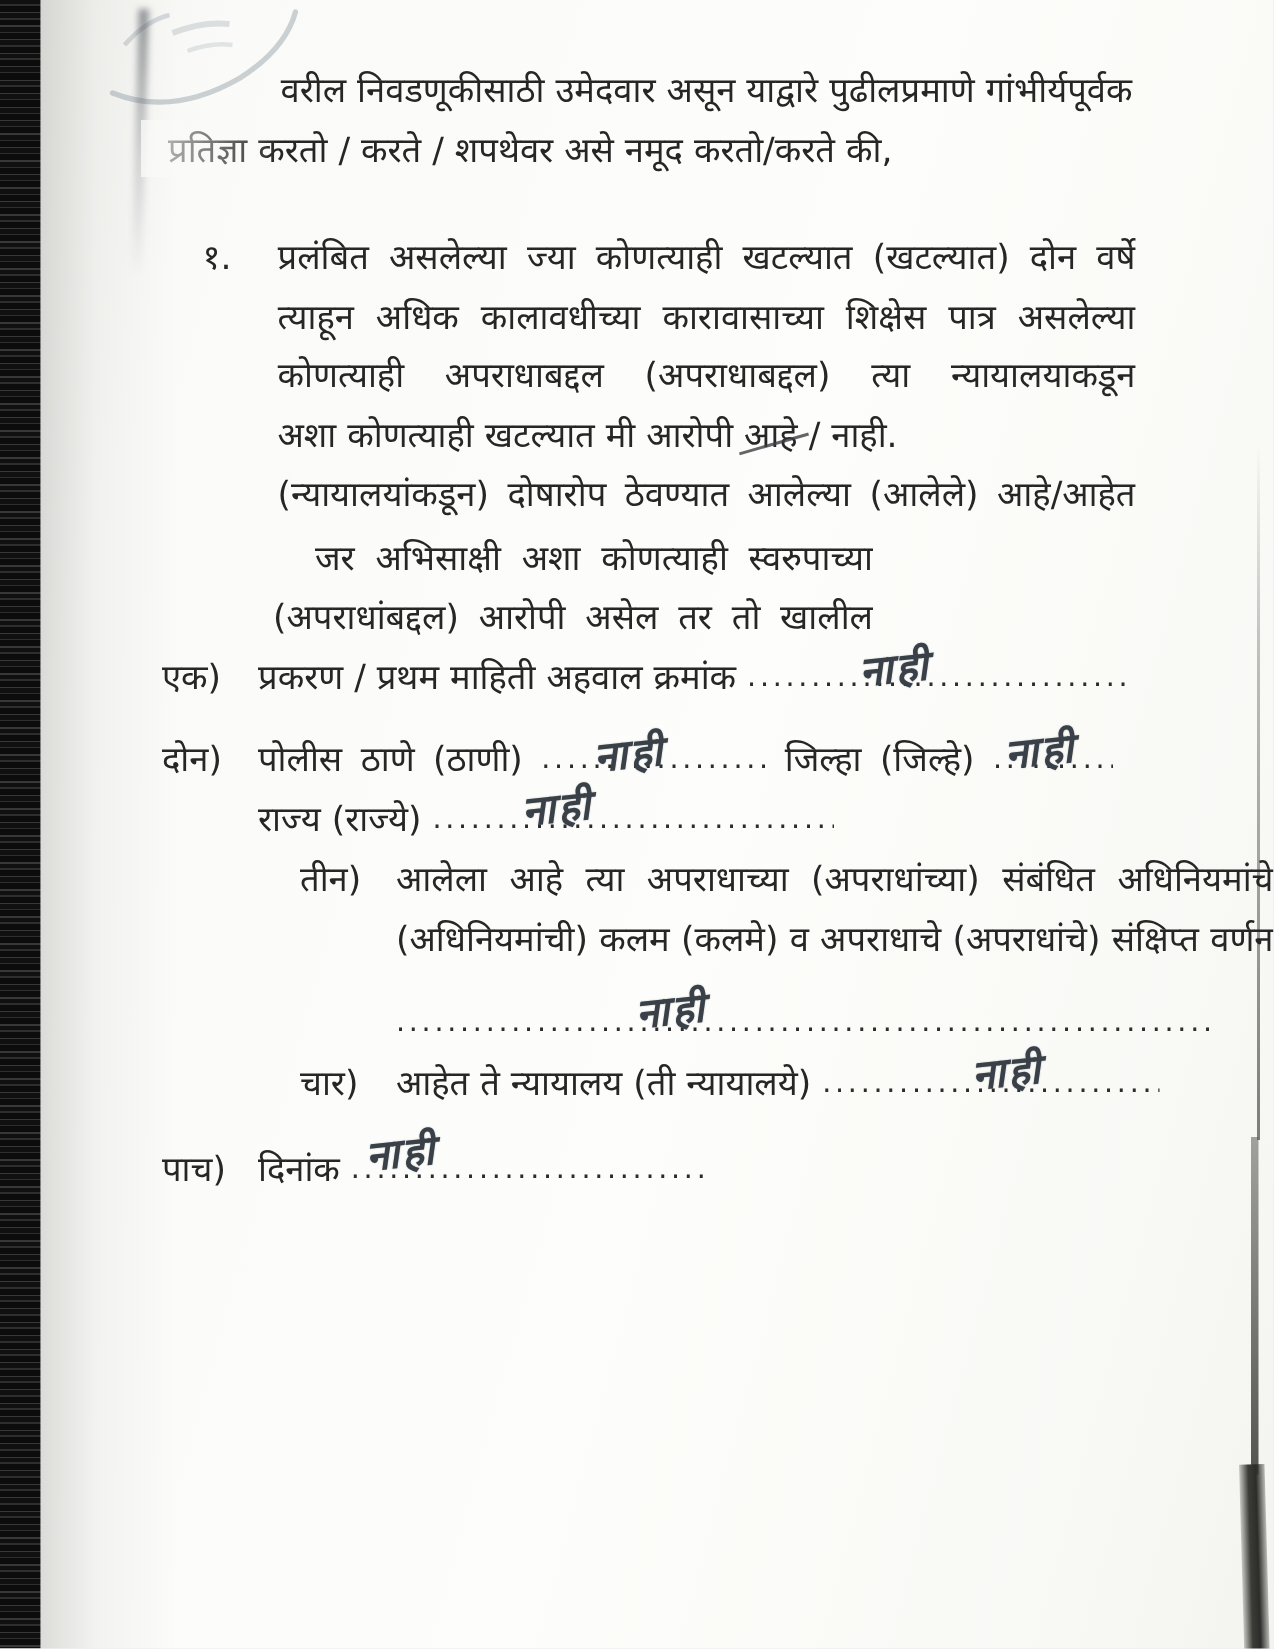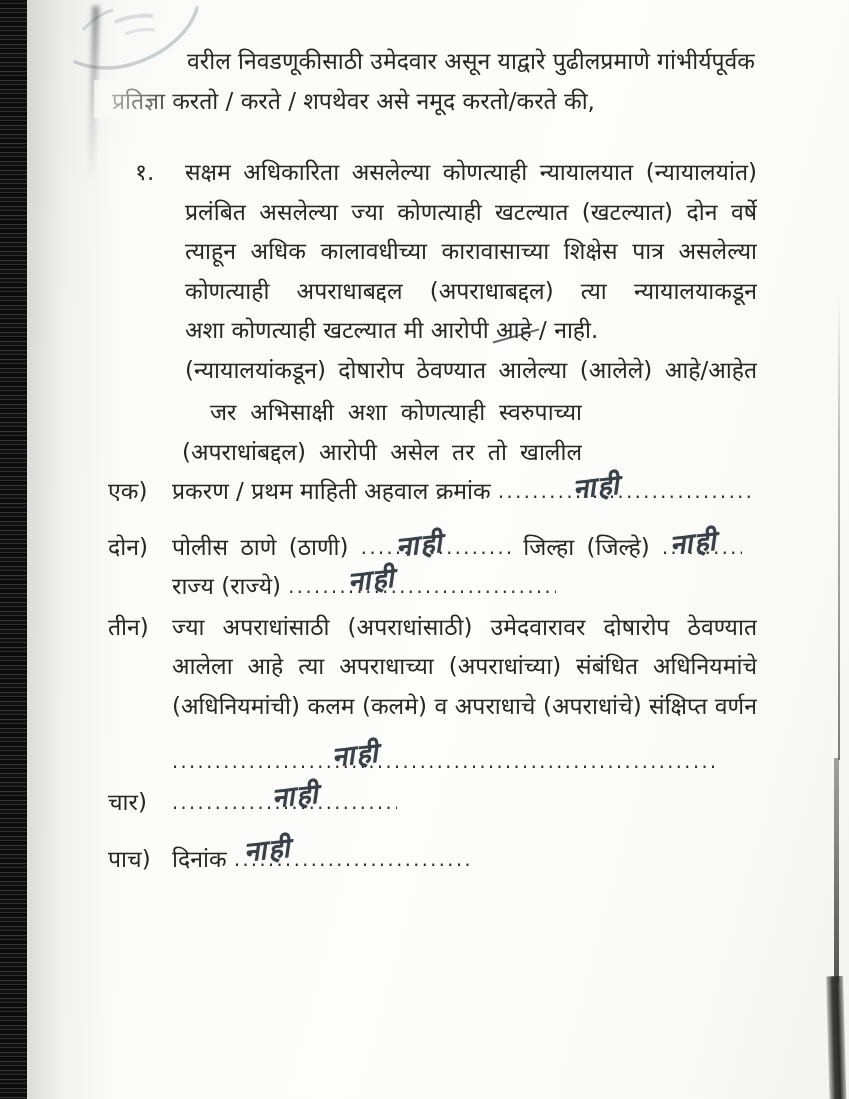--- a/index.html
+++ b/index.html
@@ -42,21 +42,21 @@
   .intro-l1{margin-left:187px;width:568px;}
   .intro-l2{margin-left:112px;}
   .item1{display:flex;margin-top:32px;margin-left:135px;}
   .item1 .num{width:50px;flex:none;}
   .item1 .body{width:572px;flex:none;}
   .para2{margin-left:182px;width:400px;margin-top:3px;}
   .para2 .ind{text-indent:28px;}
   .row{display:flex;margin-left:108px;}
   .row .lbl{width:64px;flex:none;}
   .row .body{width:585px;flex:none;}
-  .mt4{margin-top:16px;} .mt5{margin-top:18px;} .mt1{margin-top:1px;}
+  .mt4{margin-top:16px;} .mt5{margin-top:18px;} .mt1{margin-top:1px;justify-content:flex-end;}
   .ws{word-spacing:5px;}
 
   
   .dotwrap{display:inline-block;position:relative;height:28px;vertical-align:-6px;white-space:nowrap;}
   .dots{display:block;width:100%;height:28px;line-height:28px;overflow:hidden;
     font-size:19px;letter-spacing:2.5px;color:#2c2c2c;}
   .hw{position:absolute;top:-9px;font-style:italic;font-weight:600;font-size:27px;
     color:#394048;transform:rotate(-6deg);letter-spacing:2px;white-space:nowrap;
     text-shadow:0 0 1px rgba(57,64,72,.4);}
   .struck{position:relative;display:inline-block;}
@@ -83,21 +83,20 @@
   <div class="art-band"></div>
 
   <div class="content">
 
     <div class="line jl intro-l1">वरील निवडणूकीसाठी उमेदवार असून याद्वारे पुढीलप्रमाणे गांभीर्यपूर्वक</div>
     <div class="line intro-l2">प्रतिज्ञा करतो / करते / शपथेवर असे नमूद करतो/करते की,</div>
 
     <div class="item1">
       <div class="num line">१.</div>
       <div class="body">
-        <div class="line jl">सक्षम अधिकारिता असलेल्या कोणत्याही न्यायालयात (न्यायालयांत)</div>
         <div class="line jl">प्रलंबित असलेल्या ज्या कोणत्याही खटल्यात (खटल्यात) दोन वर्षे किंवा</div>
         <div class="line jl">त्याहून अधिक कालावधीच्या कारावासाच्या शिक्षेस पात्र असलेल्या</div>
         <div class="line jl">कोणत्याही अपराधाबद्दल (अपराधाबद्दल) त्या न्यायालयाकडून</div>
         <div class="line"><span>अशा कोणत्याही खटल्यात मी आरोपी </span><span class="struck">आहे</span><span> / नाही.</span></div>
         <div class="line jl">(न्यायालयांकडून) दोषारोप ठेवण्यात आलेल्या (आलेले) आहे/आहेत</div>
       </div>
     </div>
 
     <div class="para2">
       <div class="line jl ind">जर अभिसाक्षी अशा कोणत्याही स्वरुपाच्या अपराधाबद्दल</div>
@@ -138,36 +137,36 @@
             <span class="dots">.....................................................................................................................................</span>
             <span class="hw" style="left:60px;top:-12px">नाही</span>
           </span>
         </div>
       </div>
     </div>
 
     <div class="row mt1">
       <div class="lbl line">तीन)</div>
       <div class="body">
-        <div class="line jl">ज्या अपराधांसाठी (अपराधांसाठी) उमेदवारावर दोषारोप ठेवण्यात</div>
         <div class="line jl">आलेला आहे त्या अपराधाच्या (अपराधांच्या) संबंधित अधिनियमांचे</div>
         <div class="line jl">(अधिनियमांची) कलम (कलमे) व अपराधाचे (अपराधांचे) संक्षिप्त वर्णन</div>
         <div class="line mt4">
           <span class="dotwrap" style="width:545px">
             <span class="dots">.....................................................................................................................................</span>
             <span class="hw" style="left:160px;top:-12px">नाही</span>
           </span>
         </div>
       </div>
     </div>
 
     <div class="row mt1">
       <div class="lbl line">चार)</div>
       <div class="body">
         <div class="line">
+          <span>आहेत ते न्यायालय (ती न्यायालये)</span>
           <span class="dotwrap" style="width:225px">
             <span class="dots">.....................................................................................................................................</span>
             <span class="hw" style="left:100px;top:-12px">नाही</span>
           </span>
         </div>
       </div>
     </div>
 
     <div class="row mt5">
       <div class="lbl line">पाच)</div>

